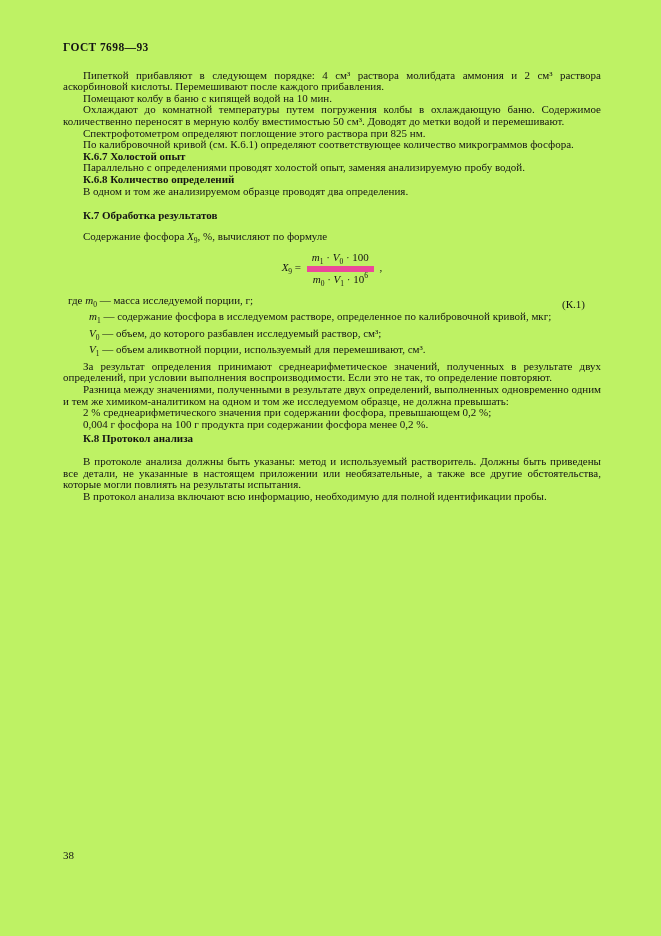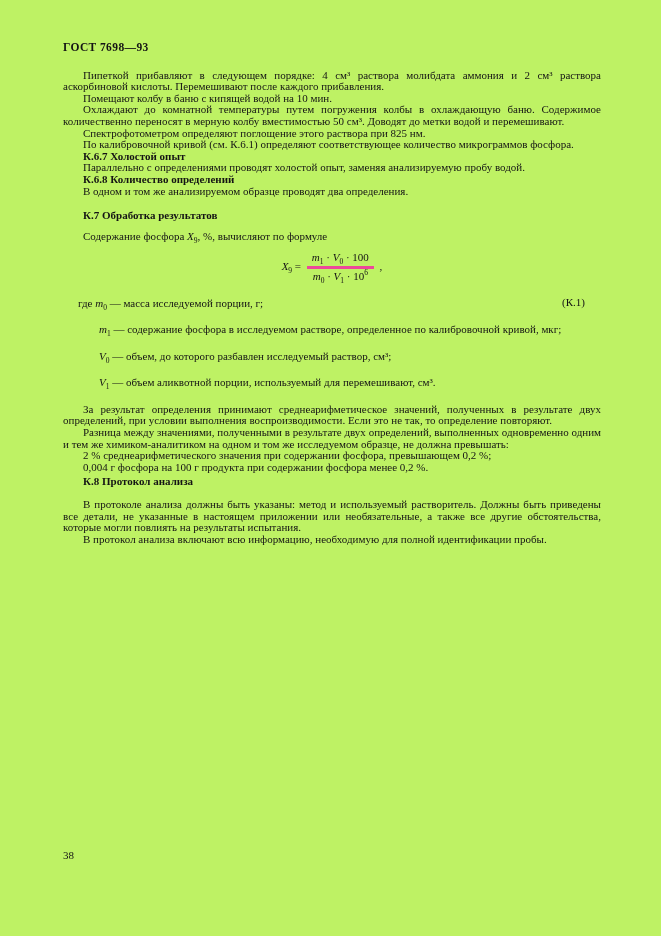--- a/index.html
+++ b/index.html
@@ -52,34 +52,34 @@
   }
   .frac {
     display: inline-block;
     vertical-align: middle;
     text-align: center;
     margin: 0 3px;
   }
   .frac-num {
     display: block;
     padding: 0 5px 2px 5px;
-    border-bottom: 3px solid #ec4899;
+    border-bottom: 6px solid #ec4899;
   }
   .frac-den {
     display: block;
     padding: 2px 5px 0 5px;
   }
   .formula-label {
     position: absolute;
     right: 16px;
     top: 50%;
     transform: translateY(-50%);
     margin-top: 36px;
   }
-  .where-line { margin: 15px; text-align: justify; }
+  .where-line { margin: 5px; text-align: justify; }
   .where-line.cont { padding-left: 21px; }
   .page-number {
     position: absolute;
     left: 63px;
     top: 849px;
     font-size: 11px;
   }
 </style>
 </head>
 <body>

